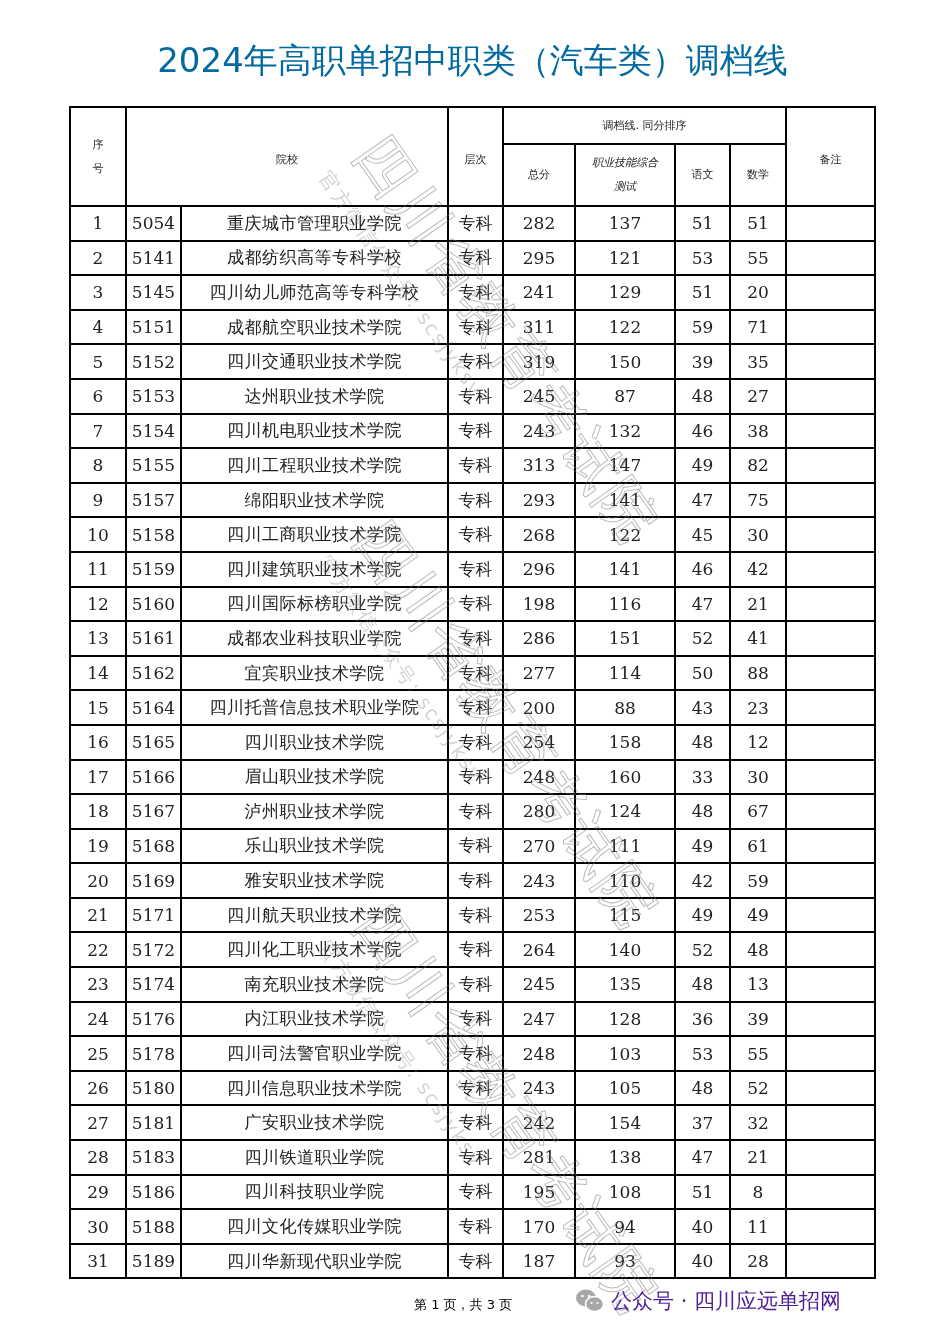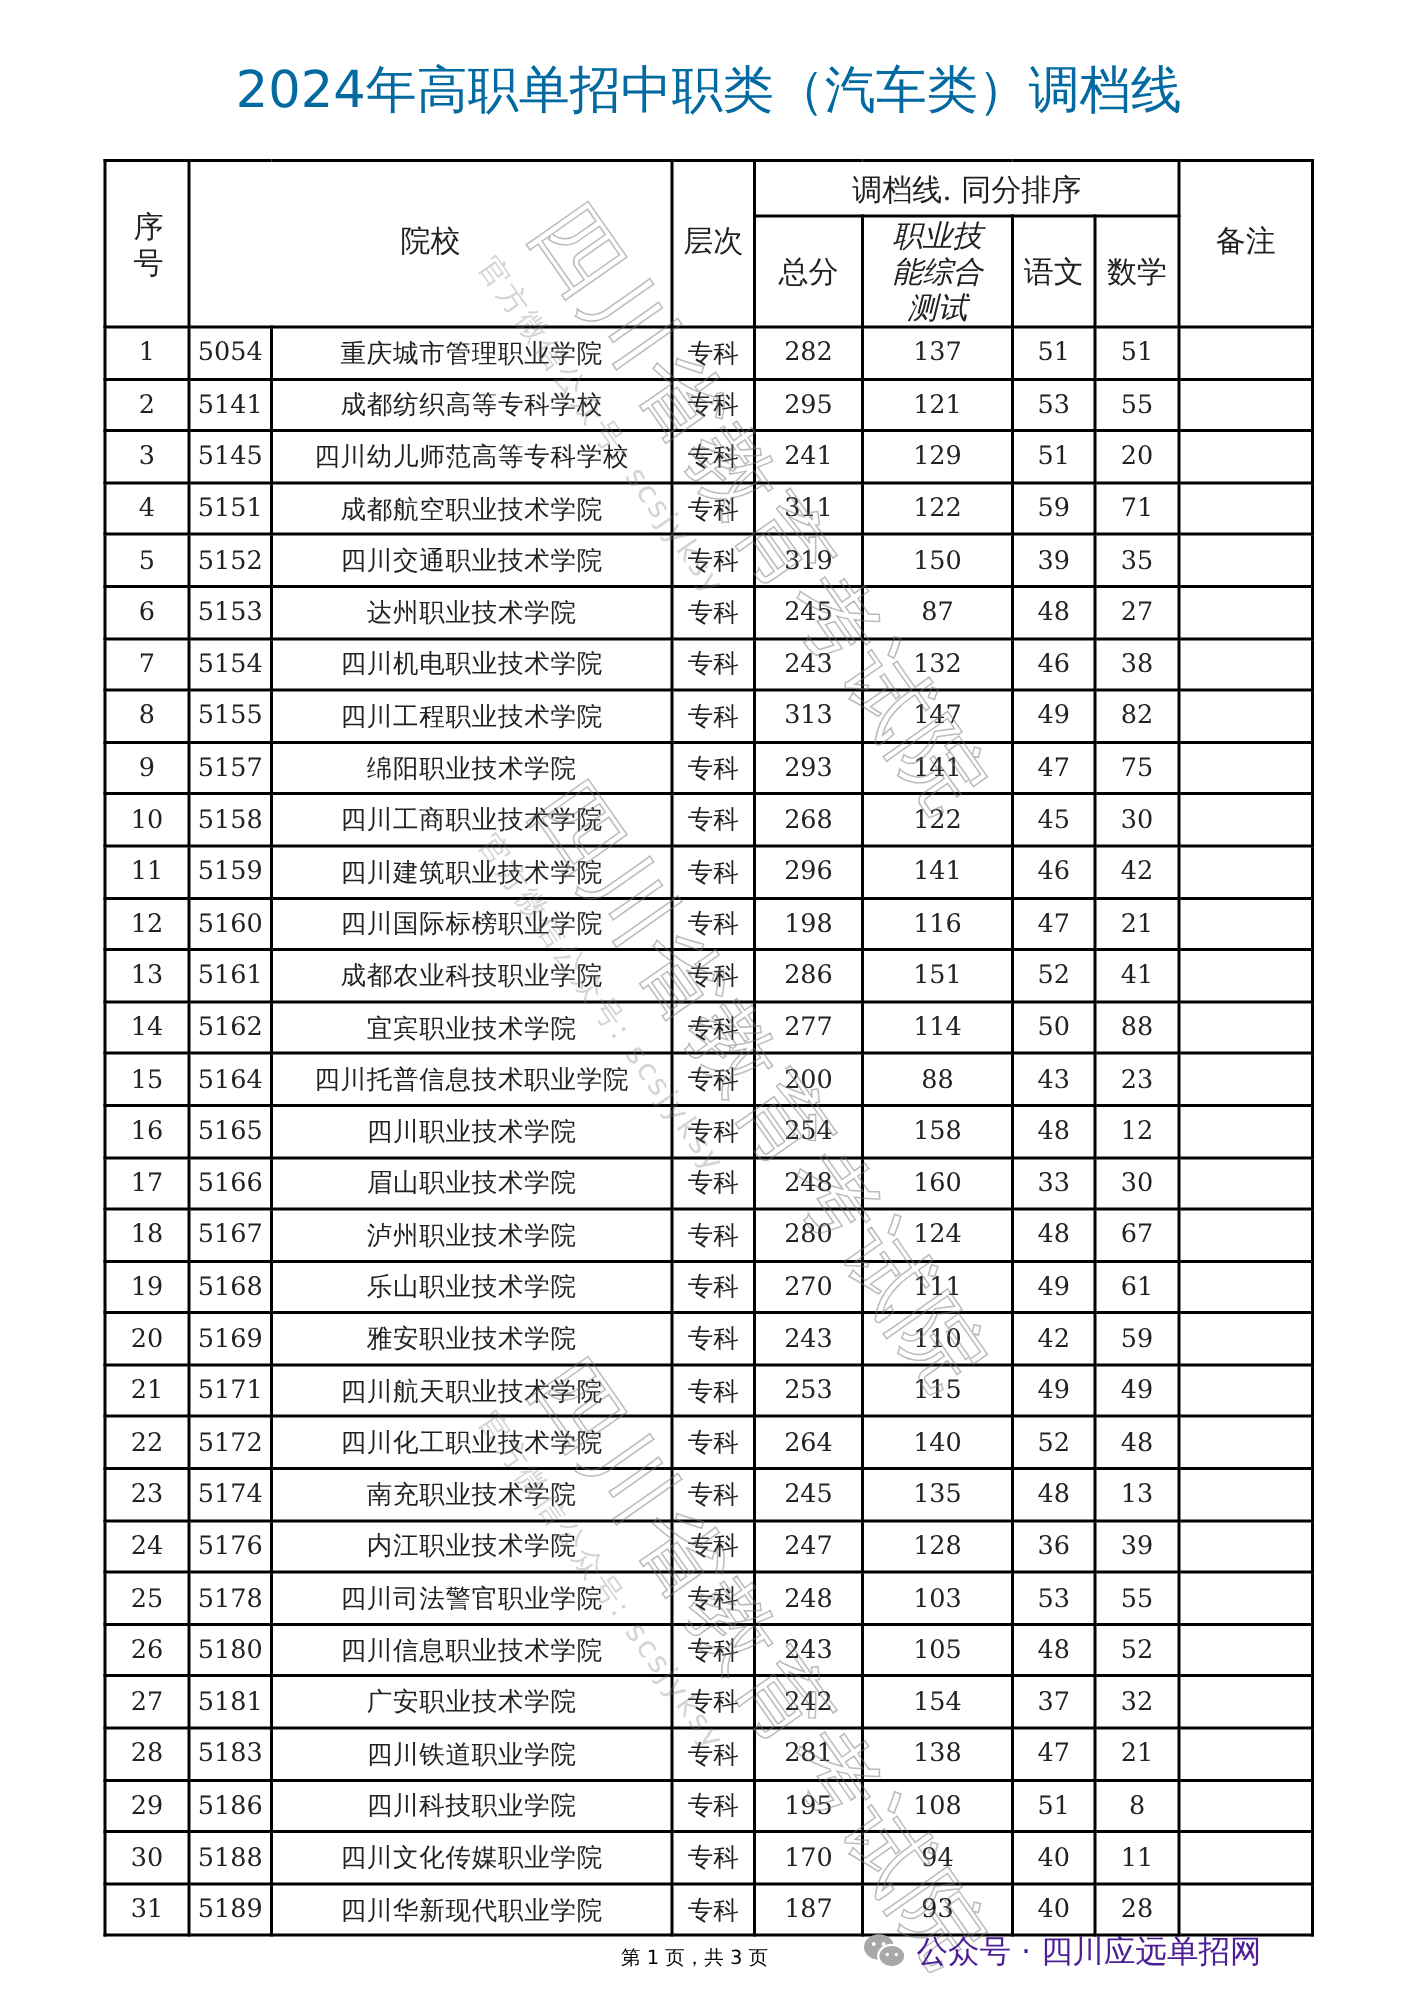--- a/index.html
+++ b/index.html
@@ -14,21 +14,21 @@
     }
     table.grid {
       position: absolute; left: 69px; top: 106px;
       border-collapse: collapse; table-layout: fixed;
       width: 805px;
     }
     table.grid td, table.grid th {
       border: 2px solid #000; padding: 0; text-align: center; vertical-align: middle;
       font-weight: normal; font-size: 17px; color: #222; overflow: hidden; white-space: nowrap;
     }
-    table.grid th { font-size: 20px; line-height: 24px; }
+    table.grid th { font-size: 11px; line-height: 24px; }
     th.seq { white-space: normal; line-height: 24px; }
     th.skill { white-space: normal; line-height: 24px; }
     tr.h1 th { height: 35px; }
     tr.h2 th { height: 60px; }
     tr.row td { height: 32.6px; }
     td.name { text-align: left; padding-left: 3px; letter-spacing: 0.5px; }
     th.school { }
     .vtop { vertical-align: top !important; padding-top: 40px !important; }
     .footer-page {
       position: absolute; left: 414px; top: 1296px;

